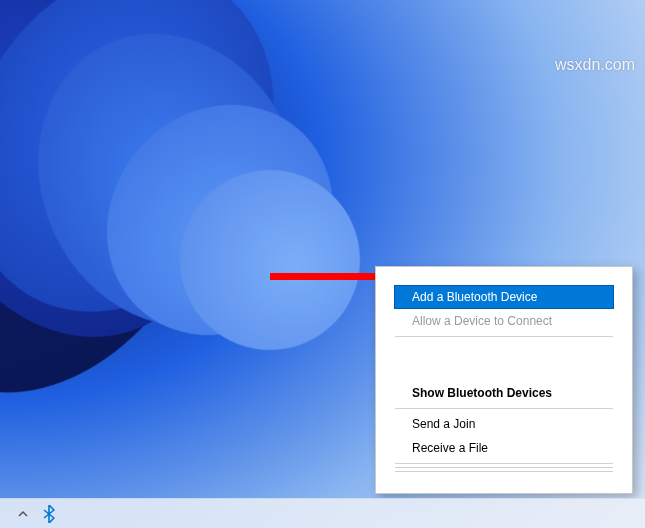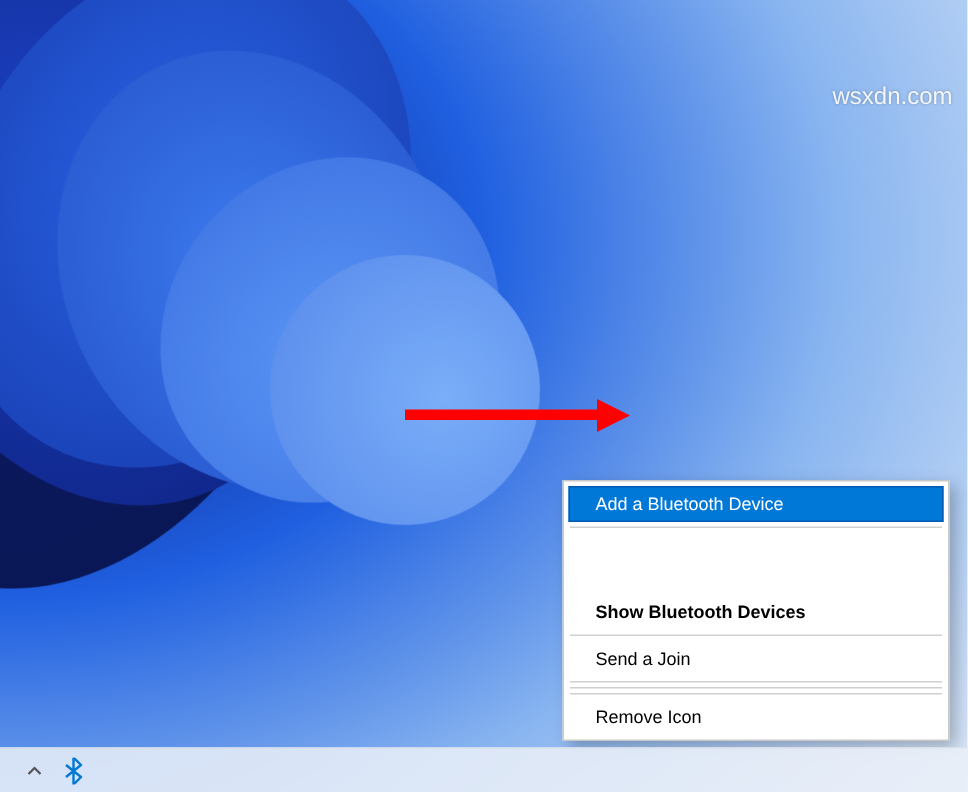--- a/index.html
+++ b/index.html
@@ -67,21 +67,21 @@
     .tray-icon.bt { color: #0078d4; }
 
     .context-menu {
       position: absolute;
       right: 12px;
       bottom: 34px;
       width: 258px;
       background: #ffffff;
       border: 1px solid #c8c8c8;
       box-shadow: 4px 4px 10px rgba(0,0,0,0.25);
-      padding: 3px;
+      padding: 18px;
       font-size: 12px;
       color: #000;
     }
     .menu-item {
       padding: 5px 18px;
       white-space: nowrap;
       cursor: default;
     }
     .menu-item.highlighted {
       background: #0078d7;
@@ -143,28 +143,29 @@
 
 <div class="watermark">wsxdn.com</div>
 
 <div class="arrow">
   <div class="arrow-line"></div>
   <div class="arrow-head"></div>
 </div>
 
 <div class="context-menu">
   <div class="menu-item highlighted">Add a Bluetooth Device</div>
+  <div class="menu-item disabled">Allow a Device to Connect</div>
   <div class="menu-sep"></div>
   <div class="menu-item bold">Show Bluetooth Devices</div>
   <div class="menu-sep"></div>
   <div class="menu-item">Send a Join</div>
+  <div class="menu-item">Receive a File</div>
   <div class="menu-sep"></div>
   <div class="menu-sep"></div>
   <div class="menu-sep"></div>
-  <div class="menu-item">Remove Icon</div>
 </div>
 
 <div class="taskbar">
   <div class="tray-icon">
     <svg width="12" height="12" viewBox="0 0 12 12">
         <path d="M2 8 L6 4 L10 8" stroke="#555" stroke-width="1.5" fill="none"></path>
       </svg>
   </div>
   <div class="tray-icon bt">
     <svg width="14" height="18" viewBox="0 0 14 18">

